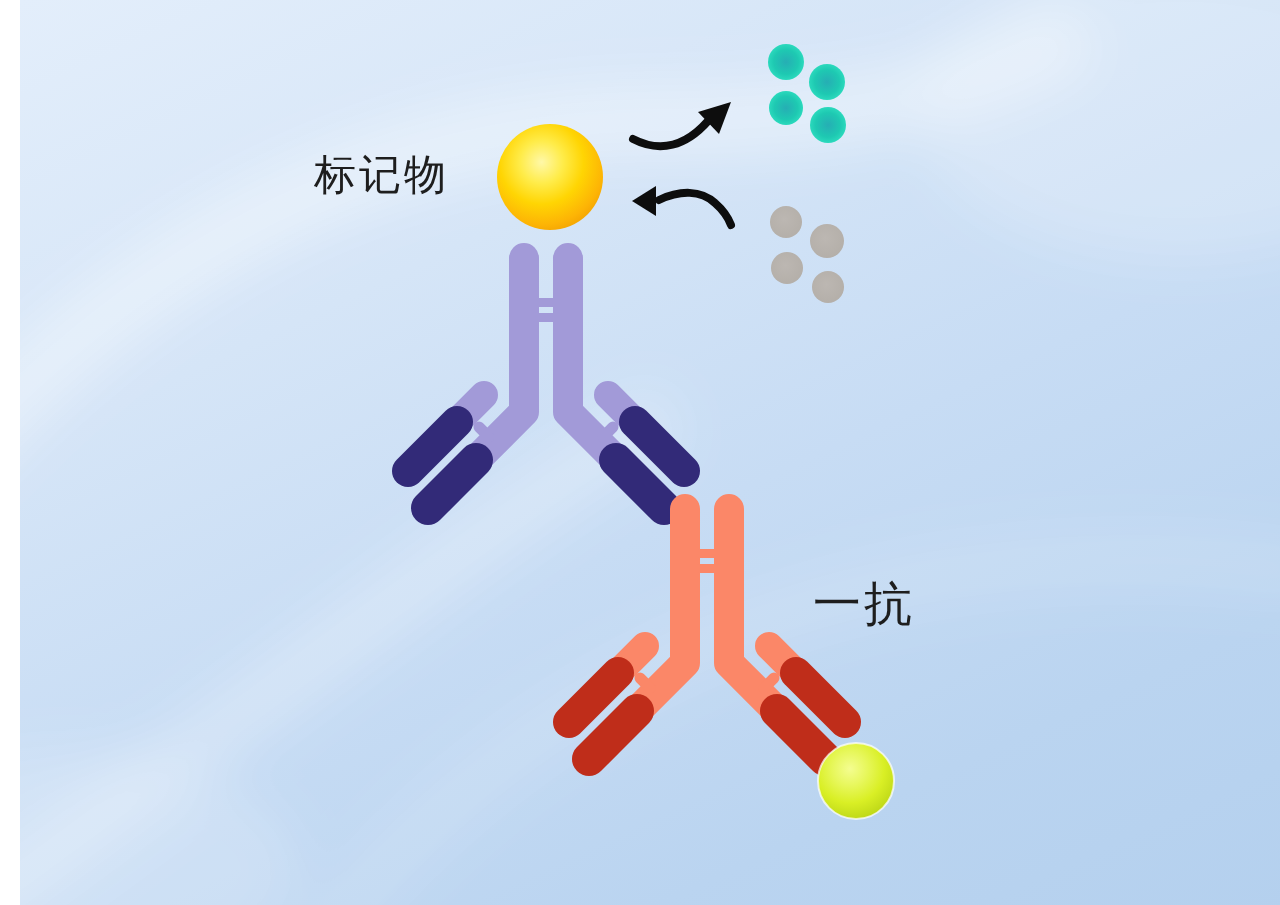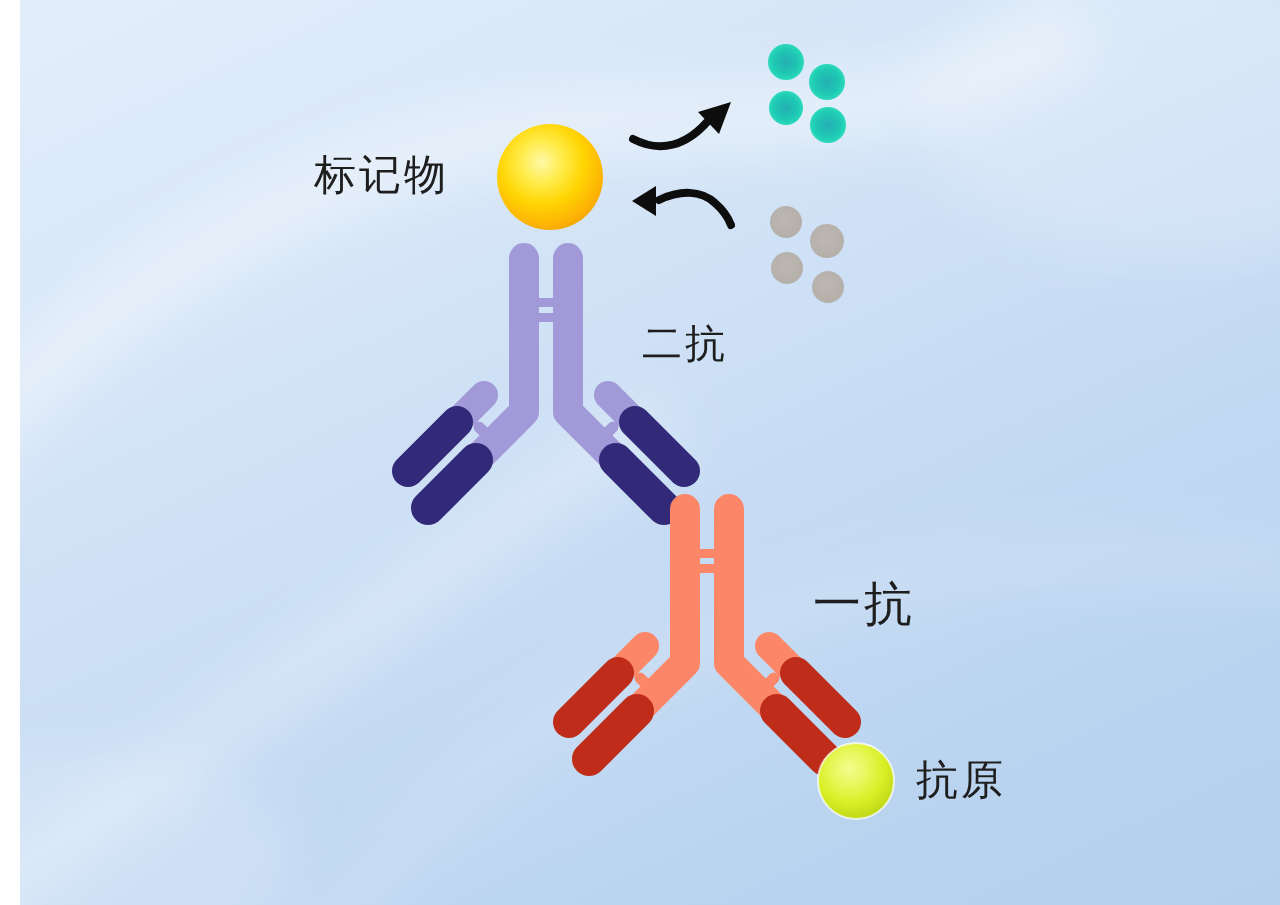--- a/index.html
+++ b/index.html
@@ -120,19 +120,17 @@
       </g>
       <g>
         <path d="M 639 200 C 660 190 681 190 695 203 C 703 210 708 217 711 225" fill="none" stroke-width="8" stroke-linecap="round"></path>
         <polygon points="612,201 636,186 636,216" stroke="none"></polygon>
       </g>
     </g>
   </svg>
 
   <div class="diagram-label" style="left:294px;top:147px;">标记物</div>
 
-  <div class="diagram-label" style="left:622px;top:316px;font-size:40px;">二抗</div>
 
   <div class="diagram-label" style="left:793px;top:572px;font-size:48px;">一抗</div>
 
-  <div class="diagram-label" style="left:896px;top:752px;">抗原</div>
 
 </div>
 
 </body></html>

